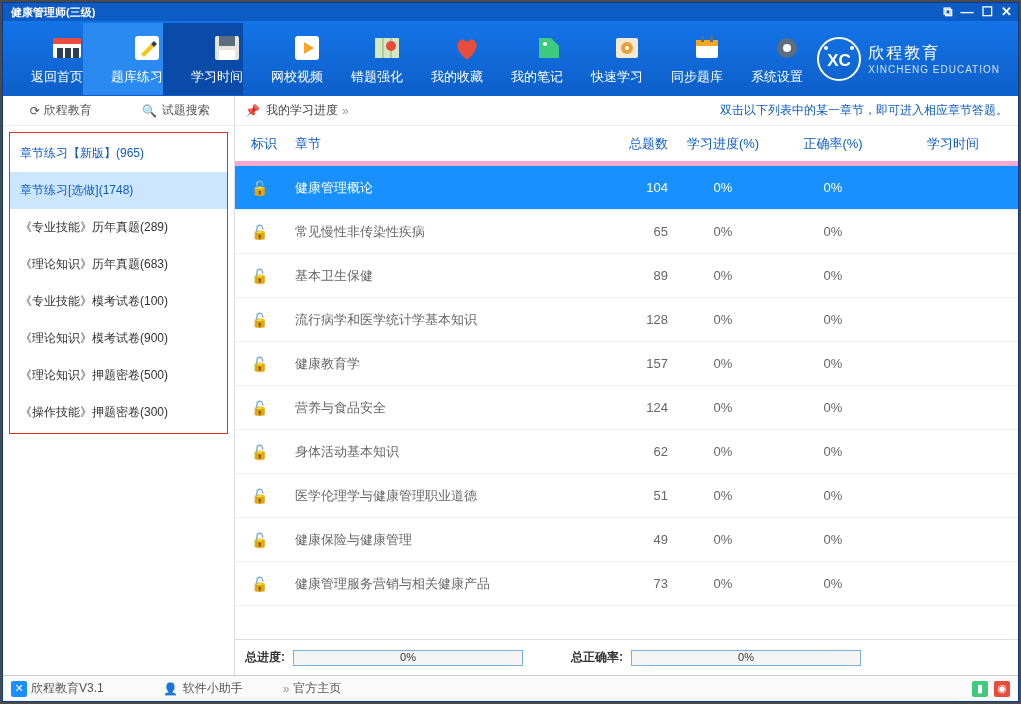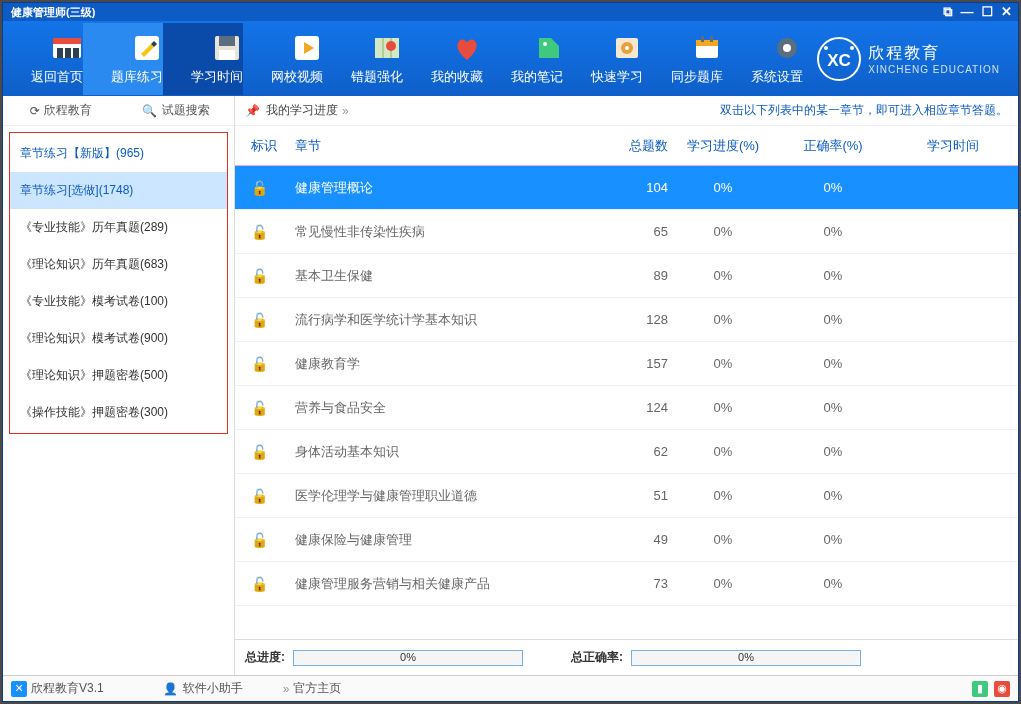--- a/index.html
+++ b/index.html
@@ -21,21 +21,21 @@
 .side-actions { height: 30px; display: flex; align-items: center; border-bottom: 1px solid #eee; color: #555; font-size: 12px; }
 .side-act { flex: 1; display: flex; align-items: center; justify-content: center; cursor: pointer; gap: 4px; }
 .side-list { flex: 1; padding: 6px; }
 .side-list .group { border: 1px solid #e03020; padding: 2px 0; }
 .side-list .item { padding: 10px 10px; font-size: 12px; color: #333; cursor: pointer; }
 .side-list .item.selected { background: #cde6ff; color: #0d5bc4; }
 .side-list .item.blue { color: #0d5bc4; }
 .content { flex: 1; display: flex; flex-direction: column; min-width: 0; }
 .progress-bar { height: 30px; display: flex; align-items: center; font-size: 12px; color: #444; border-bottom: 1px solid #eee; padding: 0 10px; }
 .progress-bar .hint { margin-left: auto; color: #0d5bc4; }
-.table-head { height: 40px; display: flex; align-items: center; color: #0d5bc4; font-size: 13px; background: #fff; border-bottom: 1px solid #f9a8d4; }
+.table-head { height: 40px; display: flex; align-items: center; color: #0d5bc4; font-size: 13px; background: #fff; border-bottom: 5px solid #f9a8d4; }
 .col-lock { width: 60px; padding-left: 16px; }
 .col-chap { flex: 1; }
 .col-n { width: 80px; text-align: right; }
 .col-p { width: 110px; text-align: center; }
 .col-a { width: 110px; text-align: center; }
 .col-t { width: 130px; text-align: center; }
 .table-body { flex: 1; overflow-y: auto; }
 .row { height: 44px; display: flex; align-items: center; font-size: 13px; color: #666; border-bottom: 1px solid #f0f0f0; cursor: pointer; }
 .row.selected { background: #1890ff; color: #fff; }
 .row.selected .lock { color: #fff; }

